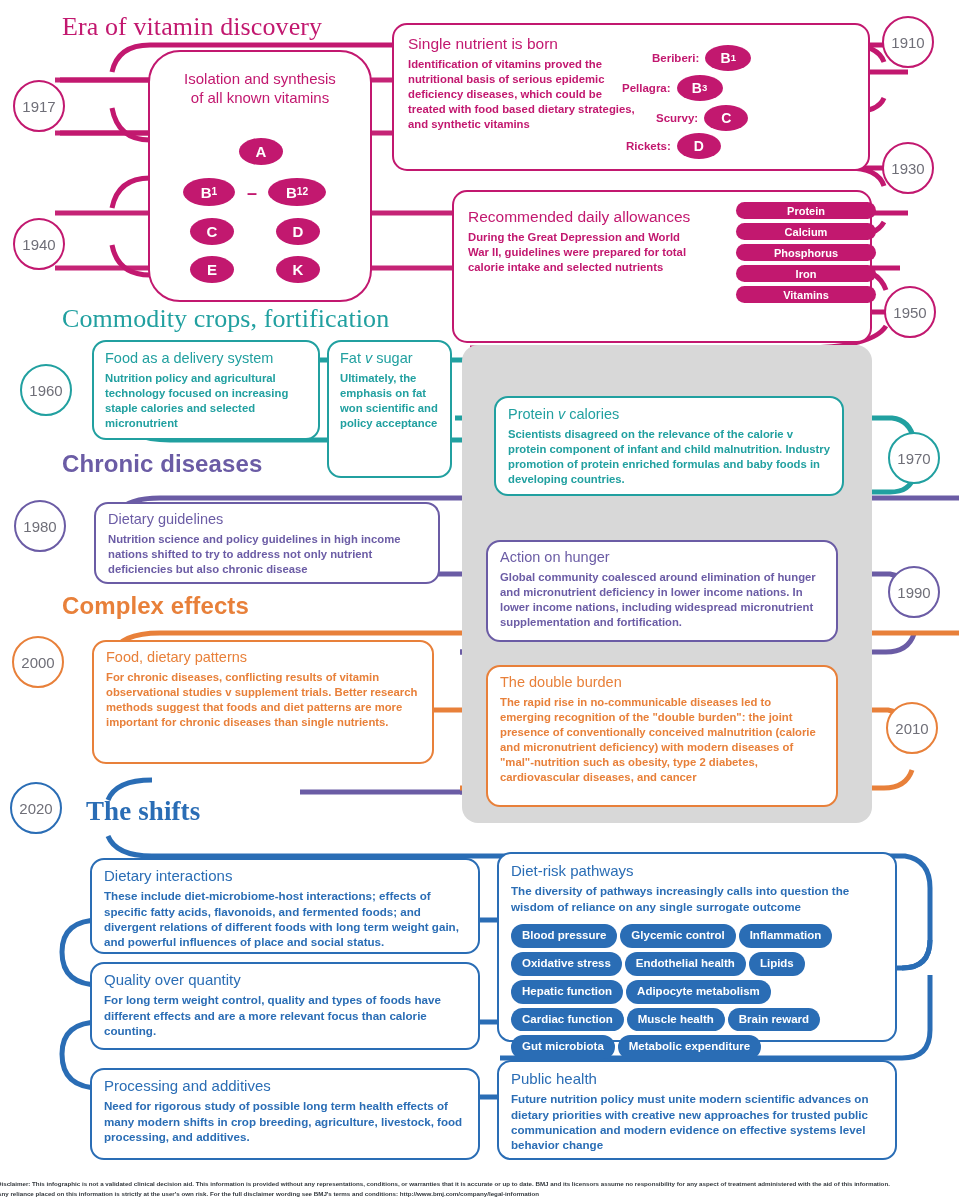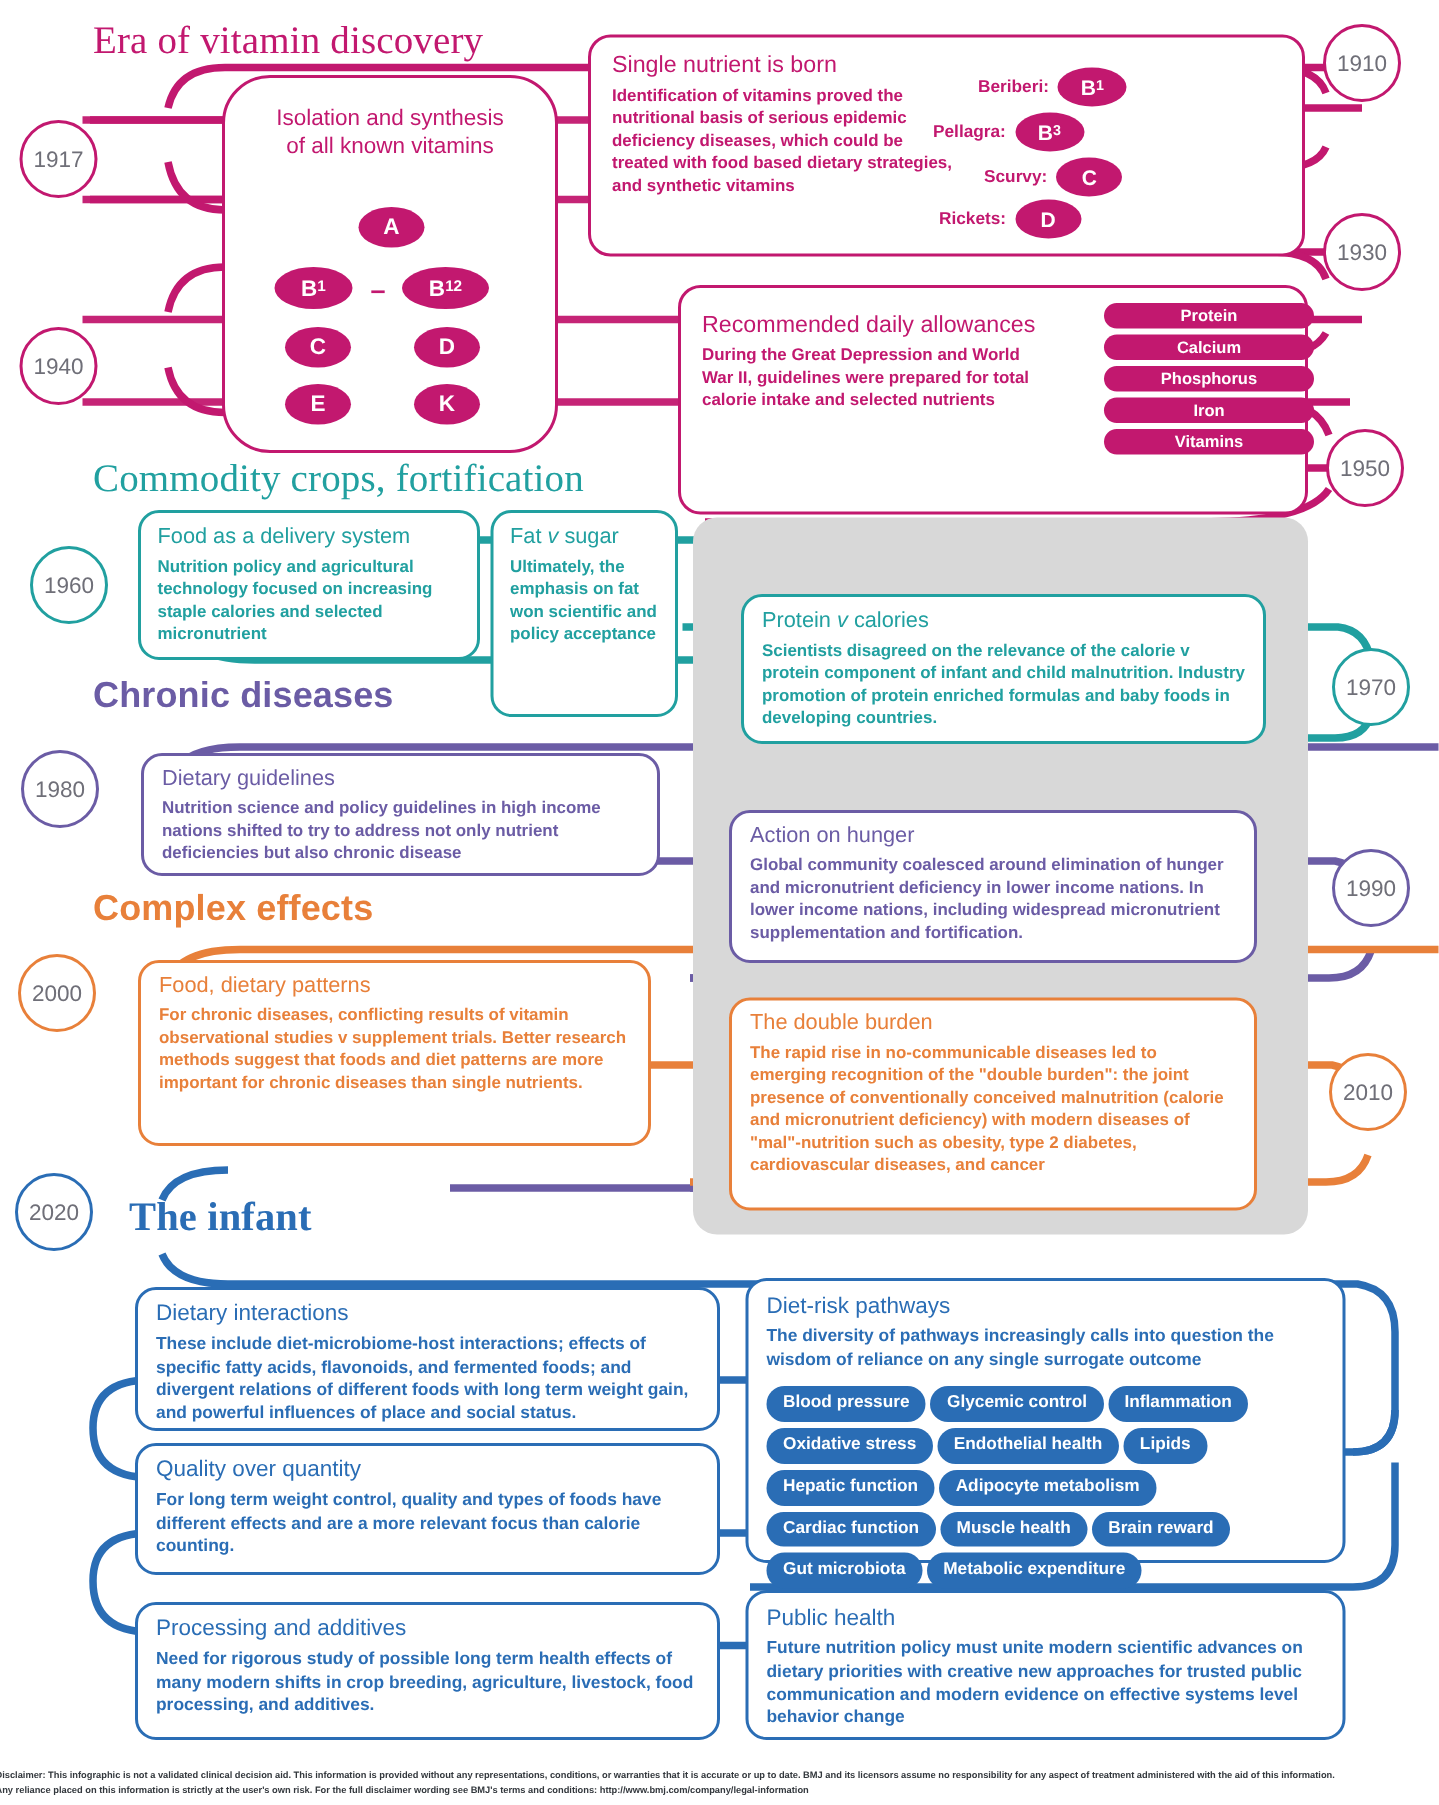--- a/index.html
+++ b/index.html
@@ -169,21 +169,21 @@
   <div class="abs devpanel-title" style="left:462px;top:358px;width:410px;">Developing countries</div>
 
   <div class="abs era-title" style="left:62px;top:12px;color:#c2186f;">Era of vitamin discovery</div>
 
   <div class="abs era-title" style="left:62px;top:304px;color:#21a0a0;">Commodity crops, fortification</div>
 
   <div class="abs era-title sans" style="left:62px;top:450px;color:#6b5ca5;">Chronic diseases</div>
 
   <div class="abs era-title sans" style="left:62px;top:592px;color:#e8803a;">Complex effects</div>
 
-  <div class="abs era-title" style="left:86px;top:796px;color:#2a6db5;font-weight:700;font-size:27px;">The infant</div>
+  <div class="abs era-title" style="left:86px;top:796px;color:#2a6db5;font-weight:700;font-size:27px;">The shifts</div>
 
   <div class="abs year pinkY" style="left:882px;top:16px;">1910</div>
   <div class="abs year pinkY" style="left:13px;top:80px;">1917</div>
   <div class="abs year pinkY" style="left:882px;top:142px;">1930</div>
   <div class="abs year pinkY" style="left:13px;top:218px;">1940</div>
   <div class="abs year pinkY" style="left:884px;top:286px;">1950</div>
   <div class="abs year tealY" style="left:20px;top:364px;">1960</div>
   <div class="abs year tealY" style="left:888px;top:432px;">1970</div>
   <div class="abs year purpleY" style="left:14px;top:500px;">1980</div>
   <div class="abs year purpleY" style="left:888px;top:566px;">1990</div>

